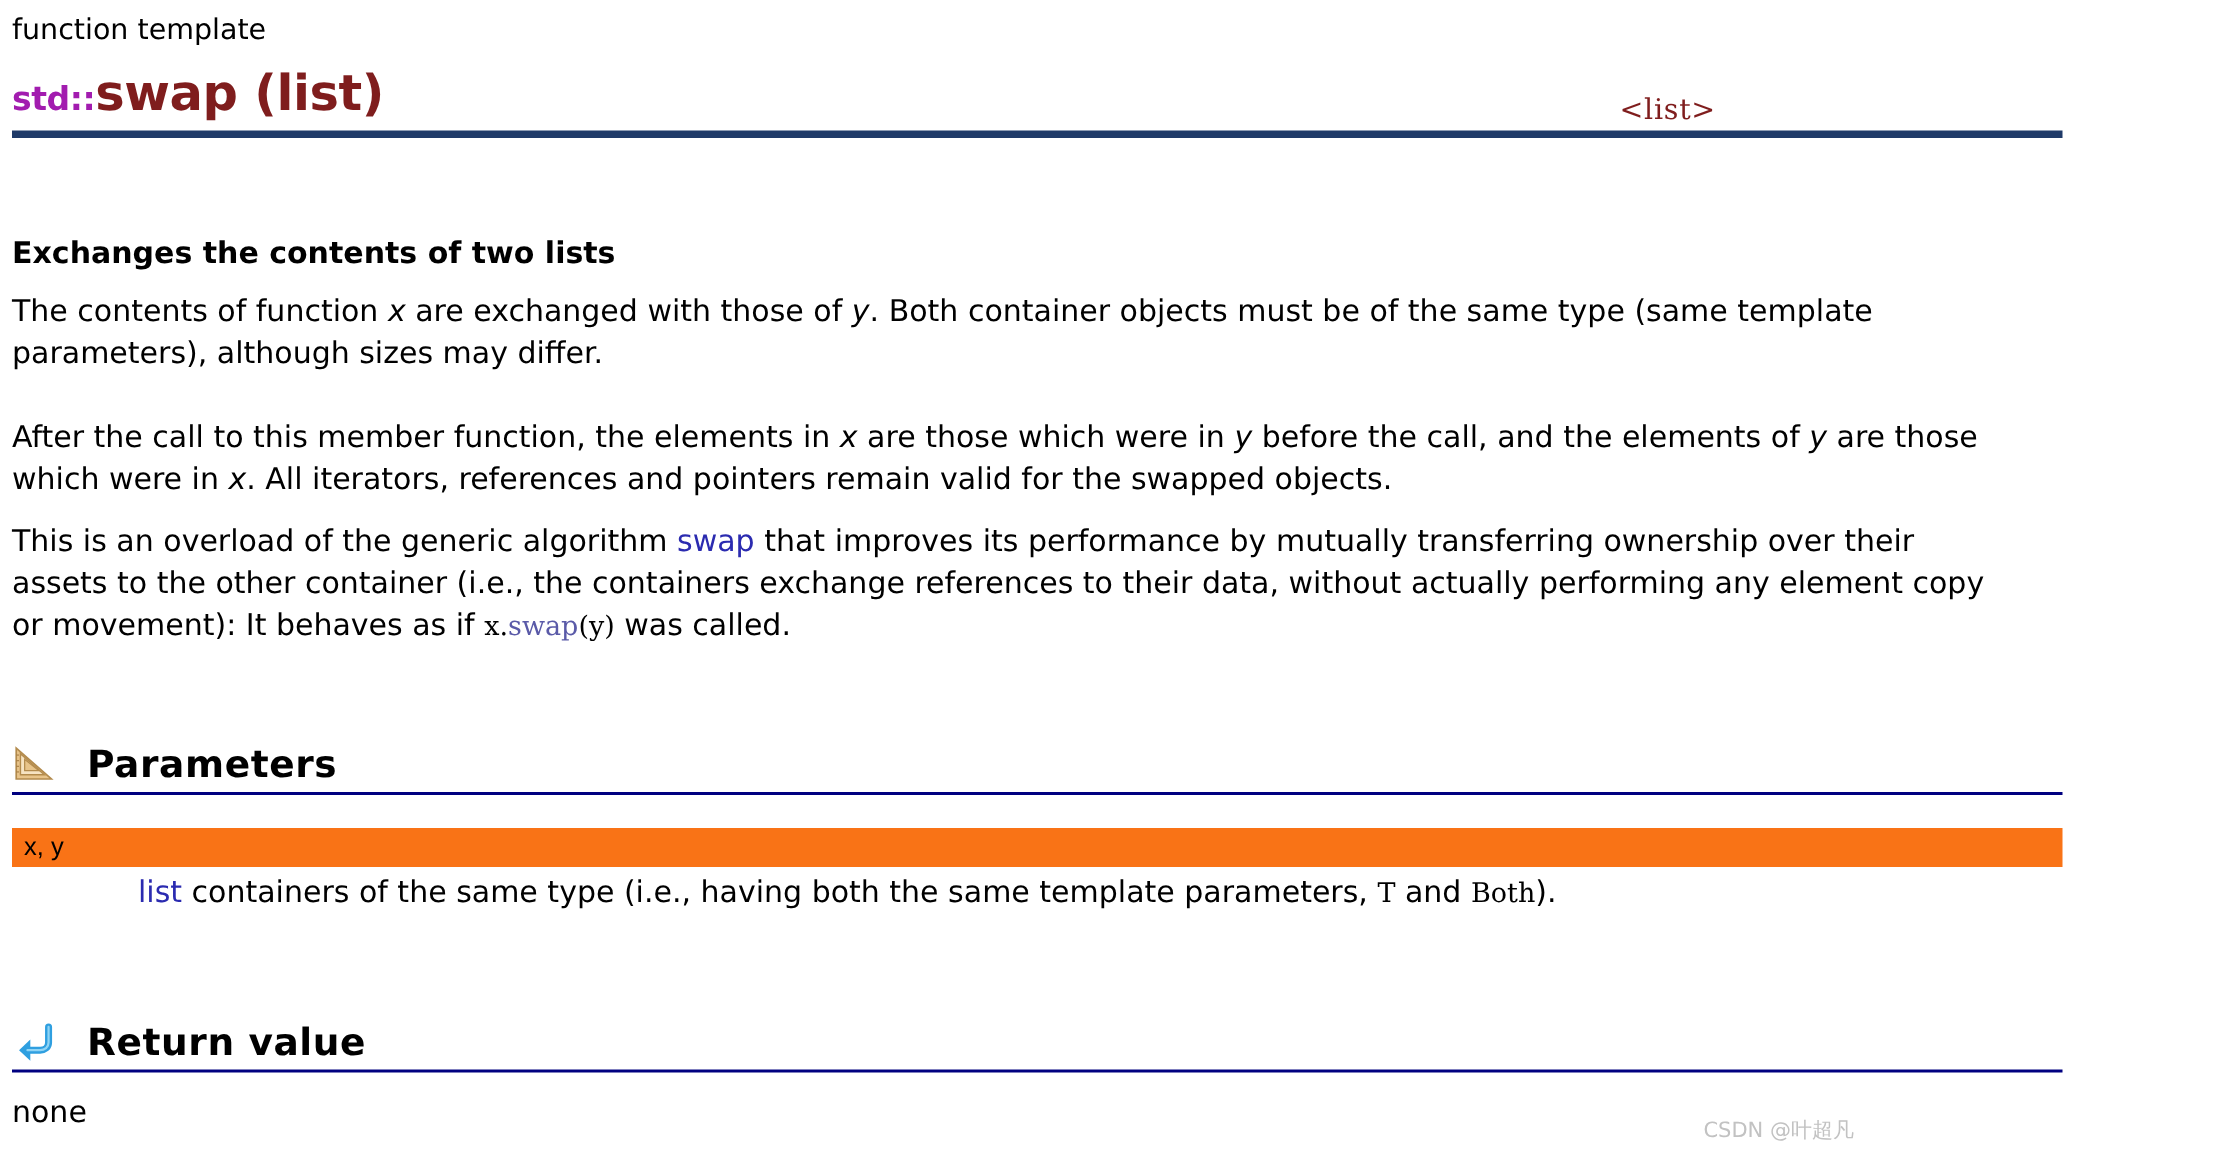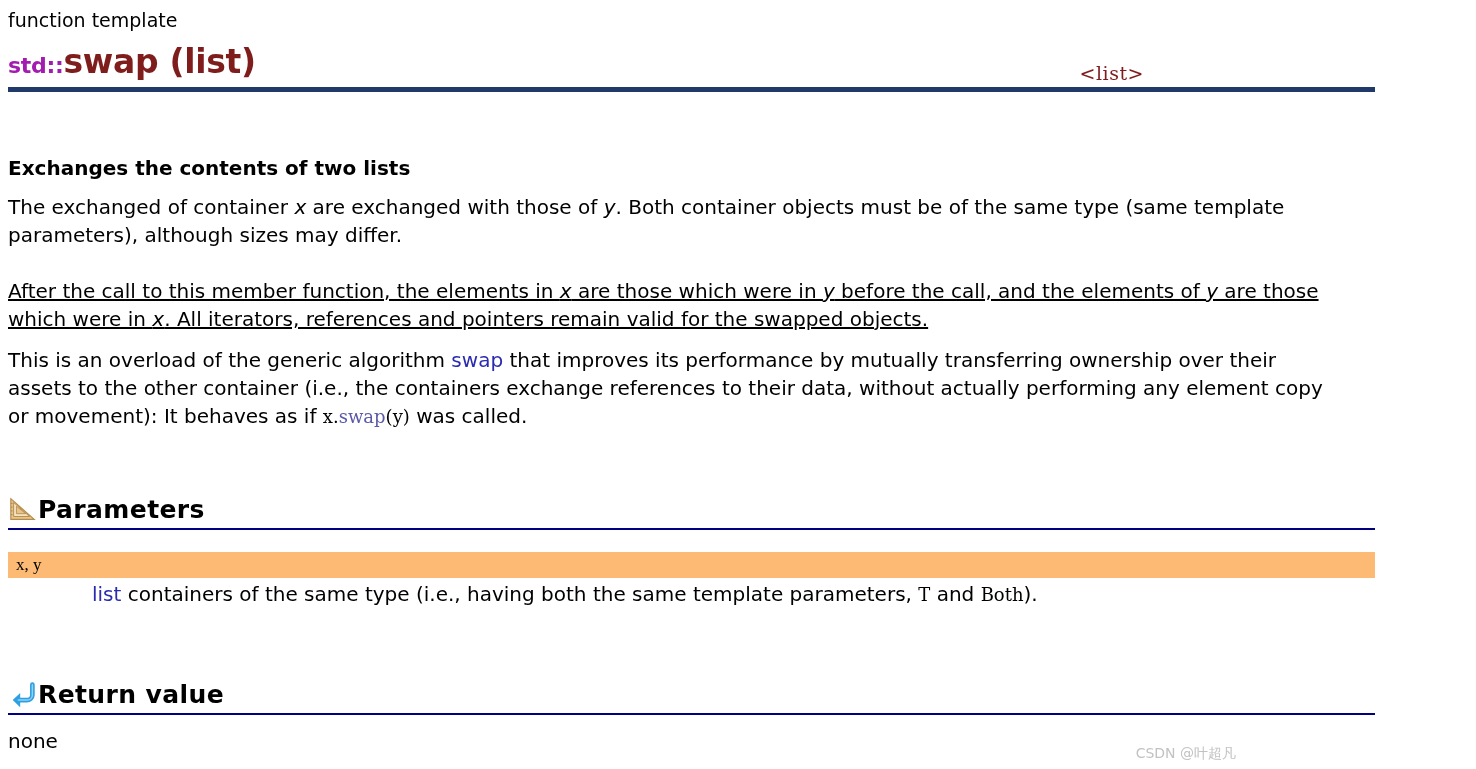--- a/index.html
+++ b/index.html
@@ -105,21 +105,21 @@
   
   .para {
     position: absolute;
     left: 8px;
     width: 1360px;
     font-size: 20px;
     line-height: 28px;
     color: #000;
   }
   #para1 { top: 193px; width: 1320px; }
-  #para2 { top: 277px; width: 1360px; text-decoration: underline; }
+  #para2 { top: 277px; width: 1360px; }
   #para3 { top: 346px; width: 1330px; }
 
   .var { font-style: italic; }
   .link { color: #2b2bb0; }
 
   .codeinline {
     font-family: "DejaVu Serif", "Liberation Serif", serif;
     font-size: 18px;
     color: #000;
   }
@@ -127,21 +127,21 @@
 
   
   .section {
     position: absolute;
     left: 8px;
     width: 1367px;
   }
   .section-head {
     display: flex;
     align-items: center;
-    gap: 0;
+    gap: 20px;
     padding-bottom: 4px;
     border-bottom: 2px solid #000080;
   }
   .section-title {
     font-size: 25px;
     font-weight: bold;
     letter-spacing: 0.4px;
     color: #000;
   }
   .sec-icon {
@@ -154,22 +154,22 @@
   #sec-params { top: 494px; }
   #sec-return { top: 679px; }
 
   
   .param-name {
     position: absolute;
     left: 0px;
     top: 0px;
     width: 1367px;
     box-sizing: border-box;
-    background: #fdba74;
-    font-family: Liberation Serif, serif;
+    background: #f97316;
+    font-family: Liberation Sans, sans-serif;
     font-size: 17px;
     line-height: 22px;
     padding: 2px 0 2px 8px;
     color: #000;
   }
   .param-desc {
     position: absolute;
     left: 84px;
     top: 28px;
     width: 1280px;
@@ -218,21 +218,21 @@
   <div class="title">
     <span class="ns">std::</span><span class="name">swap (list)</span>
   </div>
 
   <div class="header-include">&lt;list&gt;</div>
 
   <div class="proto-bar"></div>
 
   <div class="lead">Exchanges the contents of two lists</div>
 
-  <div class="para" id="para1"><span>The exchanged of container </span><span class="var">x</span><span> are exchanged with those of </span><span class="var">y</span><span>. Both container objects must be of the same type (same template parameters), although sizes may differ.</span></div>
+  <div class="para" id="para1"><span>The contents of function </span><span class="var">x</span><span> are exchanged with those of </span><span class="var">y</span><span>. Both container objects must be of the same type (same template parameters), although sizes may differ.</span></div>
 
   <div class="para" id="para2"><span>After the call to this member function, the elements in </span><span class="var">x</span><span> are those which were in </span><span class="var">y</span><span> before the call, and the elements of </span><span class="var">y</span><span> are those which were in </span><span class="var">x</span><span>. All iterators, references and pointers remain valid for the swapped objects.</span></div>
 
   <div class="para" id="para3"><span>This is an overload of the generic algorithm </span><a class="link" href="#" style="text-decoration:none;">swap</a><span> that improves its performance by mutually transferring ownership over their assets to the other container (i.e., the containers exchange references to their data, without actually performing any element copy or movement): It behaves as if </span><span class="codeinline"><span>x.</span><span class="lnk">swap</span><span>(y)</span></span><span> was called.</span></div>
 
   <div class="section" id="sec-params">
     <div class="section-head">
       <svg class="sec-icon" viewBox="0 0 32 32">
         <polygon points="3,5 3,27 28,27" fill="#e8c48a" stroke="#b38b4d" stroke-width="1.2"></polygon>
         <polygon points="6,9 6,24 23,24" fill="#f6e3c2" stroke="#b38b4d" stroke-width="1"></polygon>

